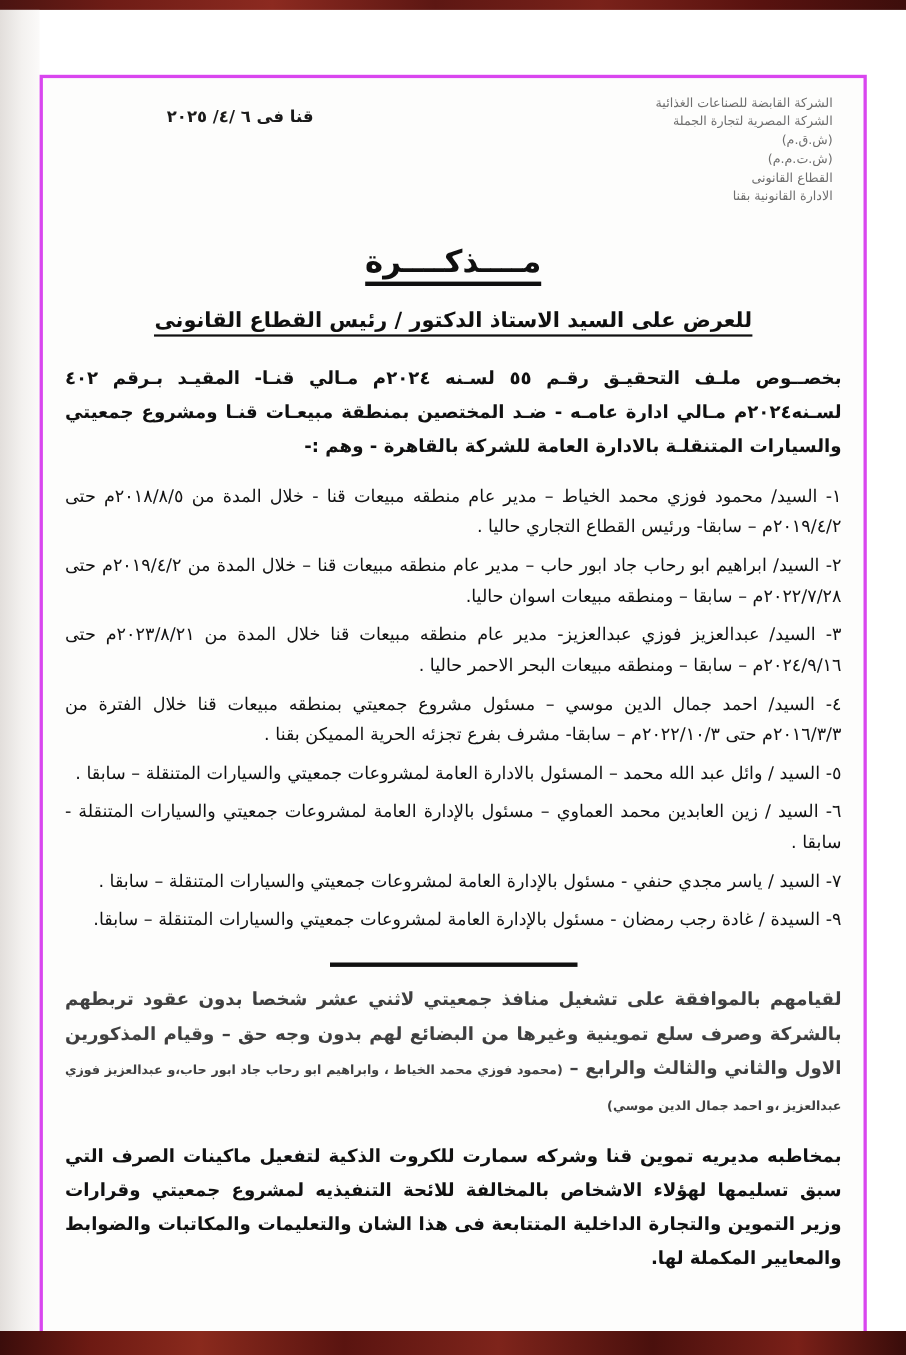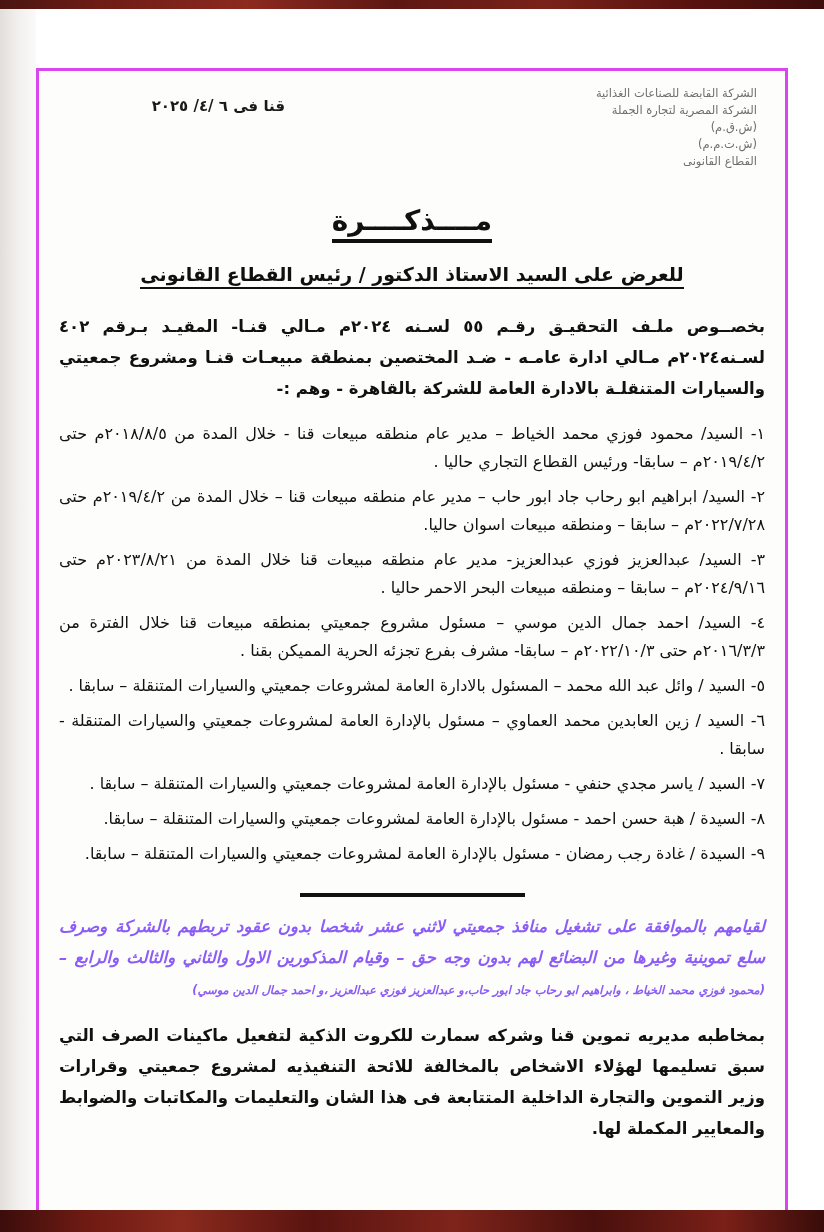--- a/index.html
+++ b/index.html
@@ -123,24 +123,23 @@
     display: inline-block;
     width: 225px;
     height: 4px;
     background: #111111;
   }
   .closing-para {
     margin: 0 6px 0 6px;
     font-size: 16.5px;
     font-weight: bold;
     line-height: 31px;
-    color: #8b5cf6;
-    text-align: justify;
-    text-justify: inter-word;
-    font-style: italic;
+    color: #404040;
+    text-align: justify;
+    text-justify: inter-word;
   }
   .names-inline {
     font-size: 11.5px;
     font-weight: bold;
   }
   .final-para {
     margin: 14px 6px 0 6px;
     font-size: 16.5px;
     font-weight: bold;
     line-height: 31px;
@@ -158,41 +157,41 @@
 <div class="page-frame">
 
   <div class="datestamp">قنا فى ٦ /٤/ ٢٠٢٥</div>
 
   <div class="letterhead">
     <div>الشركة القابضة للصناعات الغذائية</div>
     <div>الشركة المصرية لتجارة الجملة</div>
     <div>(ش.ق.م)</div>
     <div>(ش.ت.م.م)</div>
     <div>القطاع القانونى</div>
+    <div>الادارة القانونية بقنا</div>
   </div>
 
   <div class="doc-title">
     <span>مــــذكــــرة</span>
   </div>
 
   <div class="doc-subtitle">
     <span>للعرض على السيد الاستاذ الدكتور / رئيس القطاع القانونى</span>
   </div>
 
   <div class="intro-para">بخصــوص ملـف التحقيـق رقـم ٥٥ لسـنه ٢٠٢٤م مـالي قنـا- المقيـد بـرقم ٤٠٢ لسـنه٢٠٢٤م مـالي ادارة عامـه - ضـد المختصين بمنطقة مبيعـات قنـا ومشروع جمعيتي والسيارات المتنقلـة بالادارة العامة للشركة بالقاهرة - وهم :-</div>
 
   <div class="persons-list">
     <div class="person-item">١- السيد/ محمود فوزي محمد الخياط – مدير عام منطقه مبيعات قنا - خلال المدة من ٢٠١٨/٨/٥م حتى ٢٠١٩/٤/٢م – سابقا- ورئيس القطاع التجاري حاليا .</div>
     <div class="person-item">٢- السيد/ ابراهيم ابو رحاب جاد ابور حاب – مدير عام منطقه مبيعات قنا – خلال المدة من ٢٠١٩/٤/٢م حتى ٢٠٢٢/٧/٢٨م – سابقا – ومنطقه مبيعات اسوان حاليا.</div>
     <div class="person-item">٣- السيد/ عبدالعزيز فوزي عبدالعزيز- مدير عام منطقه مبيعات قنا خلال المدة من ٢٠٢٣/٨/٢١م حتى ٢٠٢٤/٩/١٦م – سابقا – ومنطقه مبيعات البحر الاحمر حاليا .</div>
     <div class="person-item">٤- السيد/ احمد جمال الدين موسي – مسئول مشروع جمعيتي  بمنطقه مبيعات قنا خلال الفترة من ٢٠١٦/٣/٣م حتى ٢٠٢٢/١٠/٣م – سابقا- مشرف بفرع تجزئه الحرية المميكن بقنا .</div>
     <div class="person-item">٥- السيد / وائل عبد الله محمد – المسئول بالادارة العامة لمشروعات جمعيتي والسيارات المتنقلة – سابقا .</div>
     <div class="person-item">٦- السيد / زين العابدين محمد العماوي – مسئول بالإدارة العامة لمشروعات جمعيتي والسيارات المتنقلة - سابقا .</div>
     <div class="person-item">٧- السيد / ياسر مجدي حنفي - مسئول بالإدارة العامة لمشروعات جمعيتي والسيارات المتنقلة – سابقا .</div>
-    <div class="person-item">٨- السيدة / هبة حسن احمد - مسئول بالإدارة العامة لمشروعات جمعيتي والسيارات المتنقلة – سابقا.</div>
     <div class="person-item">٩- السيدة / غادة رجب رمضان - مسئول بالإدارة العامة لمشروعات جمعيتي والسيارات المتنقلة – سابقا.</div>
   </div>
 
   <div class="divider-wrap">
     <span class="divider"></span>
   </div>
 
   <div class="closing-para">
     <span>لقيامهم بالموافقة على تشغيل منافذ جمعيتي لاثني عشر شخصا بدون عقود تربطهم بالشركة وصرف سلع تموينية وغيرها من البضائع لهم بدون وجه حق – وقيام المذكورين الاول والثاني والثالث والرابع – </span><span class="names-inline">(محمود فوزي محمد الخياط ، وابراهيم ابو رحاب جاد ابور حاب،و عبدالعزيز فوزي عبدالعزيز ،و احمد جمال الدين موسي)</span>
   </div>

